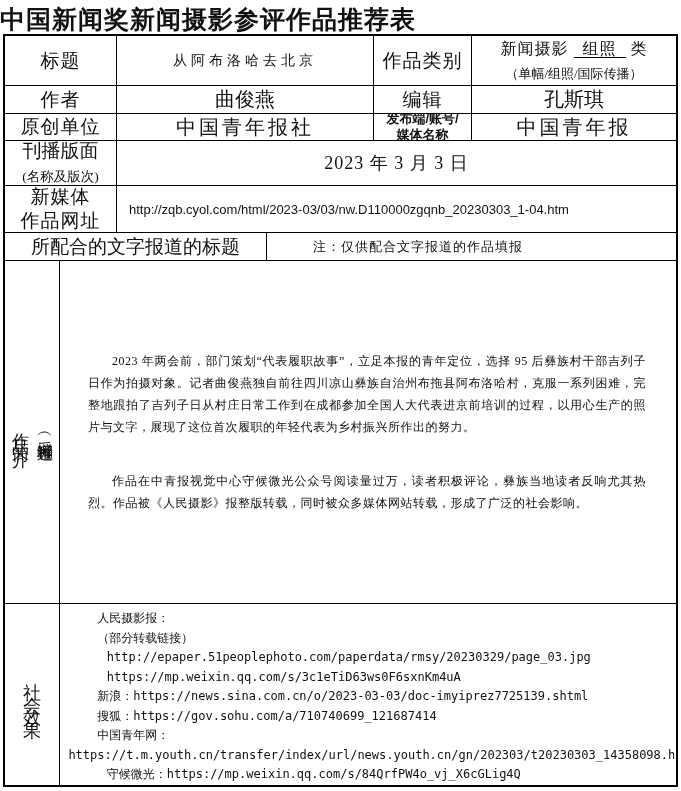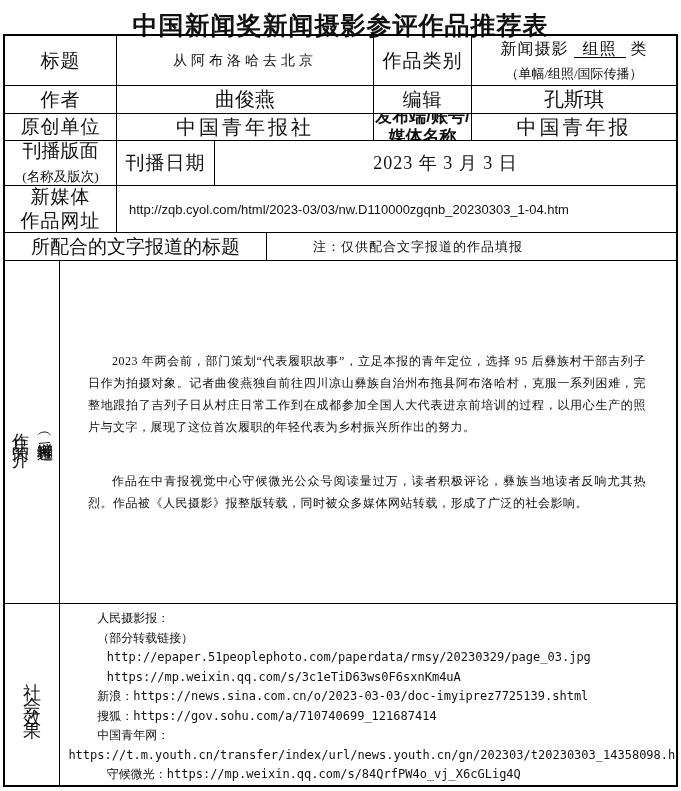--- a/index.html
+++ b/index.html
@@ -1,39 +1,39 @@
 <!DOCTYPE html>
 <html><head>
 <meta charset="utf-8">
 <style>
   html,body{margin:0;padding:0;background:#fff;}
   body{width:681px;height:791px;color:#111;font-family:"Liberation Serif","DejaVu Serif",serif;}
   .sheet{position:relative;width:681px;height:791px;overflow:hidden;}
-  .doc-title{margin:0;padding-top:9px;height:30px;text-align:center;font-size:25px;font-weight:bold;
+  .doc-title{margin:0;padding-top:3px;height:30px;text-align:left;font-size:25px;font-weight:bold;
     font-family:"Liberation Sans","DejaVu Sans",sans-serif;letter-spacing:1px;}
   .form{position:absolute;left:3px;right:3px;top:34px;bottom:4px;border:2px solid #000;
     display:flex;flex-direction:column;}
   .row{display:flex;border-bottom:1.5px solid #000;box-sizing:border-box;flex-shrink:0;}
   .row.last{border-bottom:none;flex:1;}
   .cell{border-right:1.5px solid #000;box-sizing:border-box;display:flex;flex-direction:column;
     align-items:center;justify-content:center;overflow:hidden;}
   .cell.end{border-right:none;}
   .c1{width:112px;flex-shrink:0;align-items:center;}
   .c2{width:257px;flex-shrink:0;}
   .c3{width:98px;flex-shrink:0;}
   .c4{flex:1;}
   .lbl{font-size:19px;letter-spacing:1px;}
   .lbl-sm{font-size:13.5px;}
   .val{font-size:20px;white-space:pre;}
   .val-title{font-size:14px;letter-spacing:4px;}
   .val-sp{letter-spacing:3px;}
   .val-date{font-size:18px;letter-spacing:1px;}
   .two-line{line-height:1.25;text-align:center;}
   .chan-lbl{font-family:"Liberation Sans","DejaVu Sans",sans-serif;font-weight:bold;
-    font-size:17px;line-height:1.2;text-align:center;letter-spacing:0;}
+    font-size:13px;line-height:1.2;text-align:center;letter-spacing:0;}
   .cat-line1{font-size:16px;letter-spacing:1px;margin-bottom:5px;}
   .cat-underline{border-bottom:1px solid #000;padding:0 9px;}
   .cat-line2{font-size:13px;letter-spacing:0;}
   .url-cell{align-items:flex-start;justify-content:center;}
   .url-text{font-family:Liberation Sans, sans-serif;font-size:13px;
     padding-left:12px;white-space:nowrap;}
   .note-cell{align-items:flex-start;justify-content:center;}
   .note-text{font-size:13px;padding-left:46px;letter-spacing:1px;}
   .wide-lbl{width:262px;flex-shrink:0;}
   .narrow-lbl{width:55px;flex-shrink:0;}
@@ -99,23 +99,20 @@
       </div>
       <div class="cell c4 end">
         <span class="val val-sp">中国青年报</span>
       </div>
     </div>
 
     <div class="row" style="height:45px">
       <div class="cell c1">
         <span class="lbl two-line" style="letter-spacing:0"><span>刊播版面</span><br><span class="lbl-sm">(名称及版次)</span></span>
       </div>
-      <div class="cell c3">
-        <span class="lbl">刊播日期</span>
-      </div>
       <div class="cell c4 end">
         <span class="val val-date">2023 年 3 月 3 日</span>
       </div>
     </div>
 
     <div class="row" style="height:47px">
       <div class="cell c1">
         <span class="lbl two-line" style="letter-spacing:1px"><span>新媒体</span><br><span>作品网址</span></span>
       </div>
       <div class="cell c4 end url-cell">

